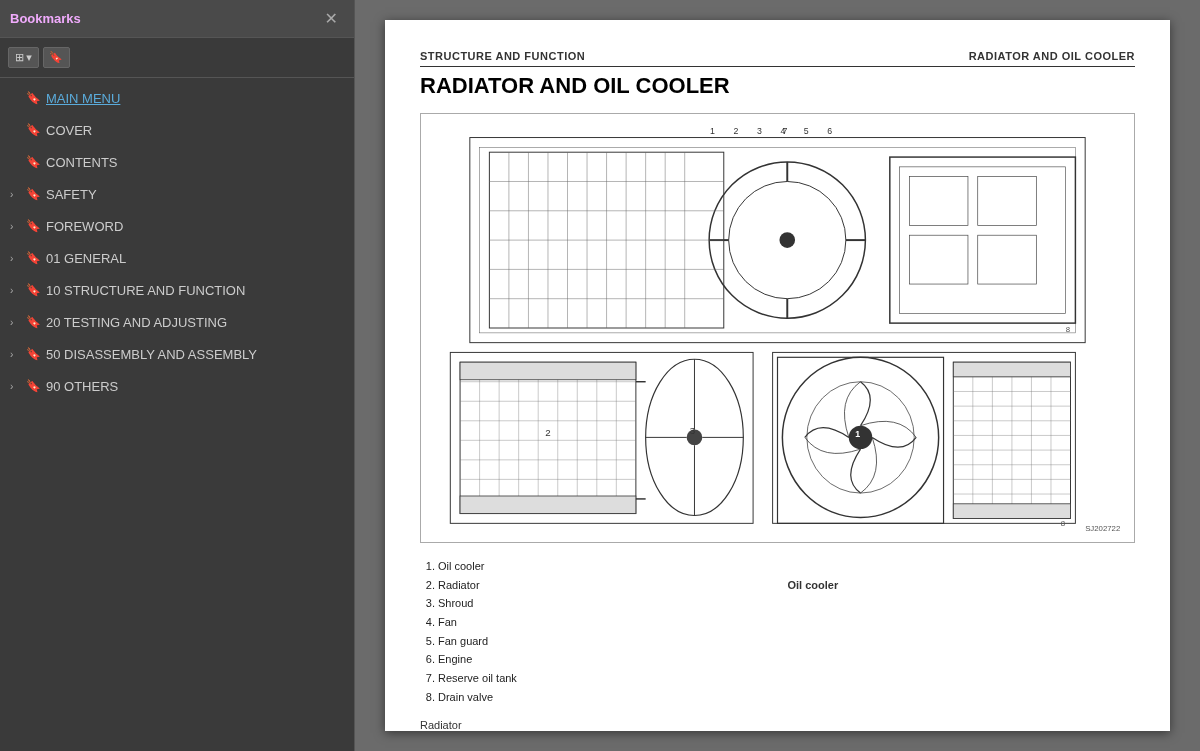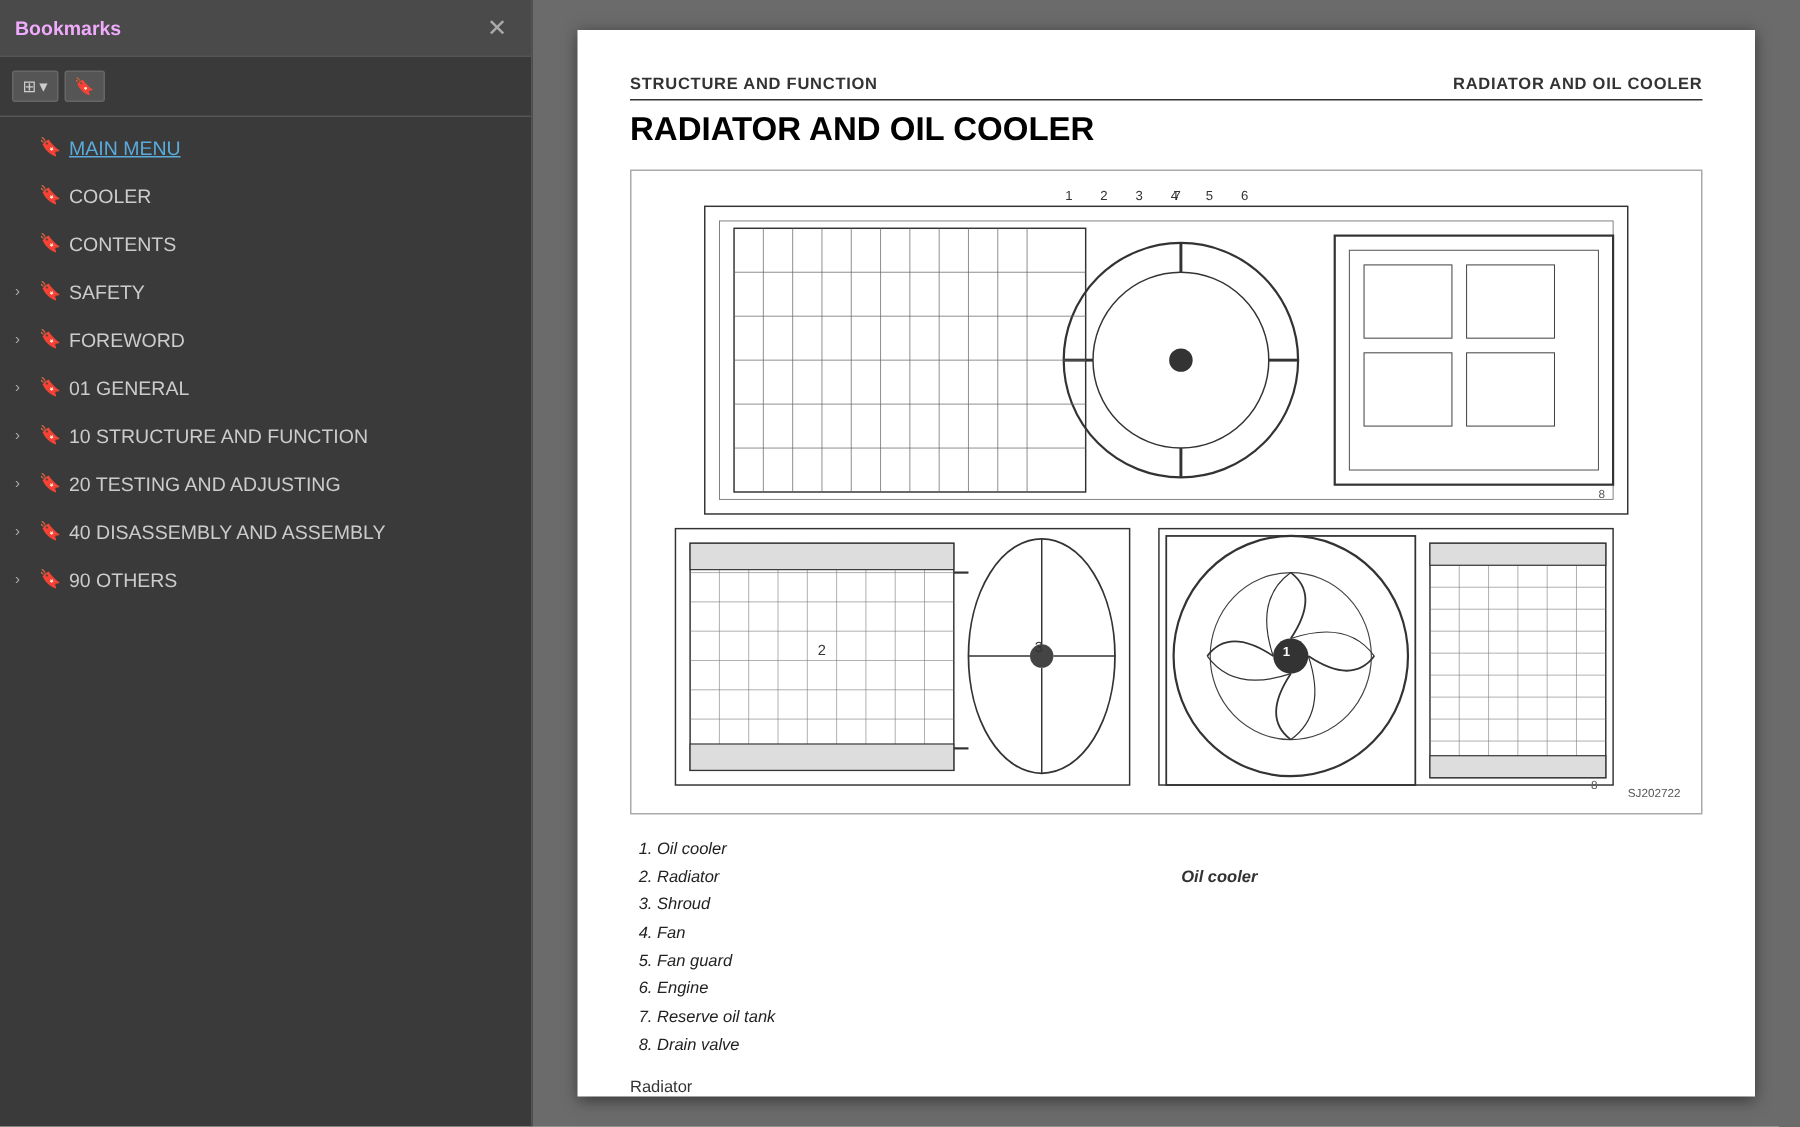--- a/index.html
+++ b/index.html
@@ -190,21 +190,20 @@
     #diagram-svg {
       width: 100%;
       height: 100%;
     }
 
     
     #parts-section {
       display: flex;
       gap: 20px;
       margin-bottom: 12px;
-      font-style: italic;
     }
 
     .parts-column {
       flex: 1;
       font-size: 11px;
       line-height: 1.7;
       color: #222;
     }
 
     .parts-column ol {
@@ -279,21 +278,21 @@
 
     <div class="bookmark-item">
       <span class="expand-arrow">&nbsp;</span>
       <span class="bookmark-icon">🔖</span>
       <span class="bookmark-label linked">MAIN MENU</span>
     </div>
 
     <div class="bookmark-item">
       <span class="expand-arrow">&nbsp;</span>
       <span class="bookmark-icon">🔖</span>
-      <span class="bookmark-label">COOLER</span>
+      <span class="bookmark-label">COVER</span>
     </div>
 
     <div class="bookmark-item">
       <span class="expand-arrow">&nbsp;</span>
       <span class="bookmark-icon">🔖</span>
       <span class="bookmark-label">CONTENTS</span>
     </div>
 
     <div class="bookmark-item">
       <span class="expand-arrow">›</span>
@@ -321,21 +320,21 @@
 
     <div class="bookmark-item">
       <span class="expand-arrow">›</span>
       <span class="bookmark-icon">🔖</span>
       <span class="bookmark-label">20 TESTING AND ADJUSTING</span>
     </div>
 
     <div class="bookmark-item">
       <span class="expand-arrow">›</span>
       <span class="bookmark-icon">🔖</span>
-      <span class="bookmark-label">40 DISASSEMBLY AND ASSEMBLY</span>
+      <span class="bookmark-label">50 DISASSEMBLY AND ASSEMBLY</span>
     </div>
 
     <div class="bookmark-item">
       <span class="expand-arrow">›</span>
       <span class="bookmark-icon">🔖</span>
       <span class="bookmark-label">90 OTHERS</span>
     </div>
   </div>
   <div id="resize-handle"></div>
 </div>

